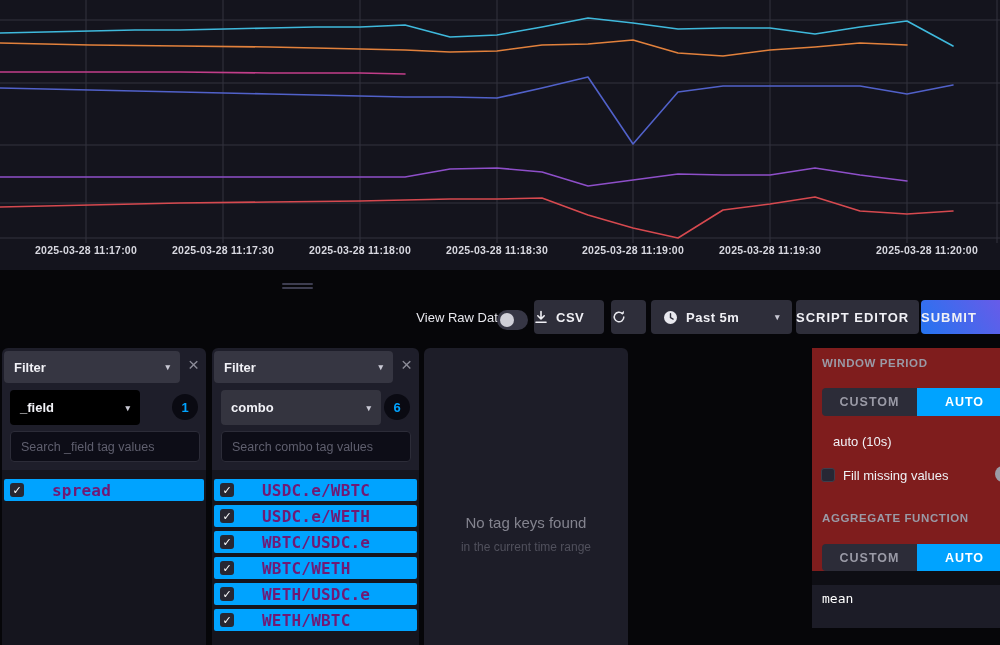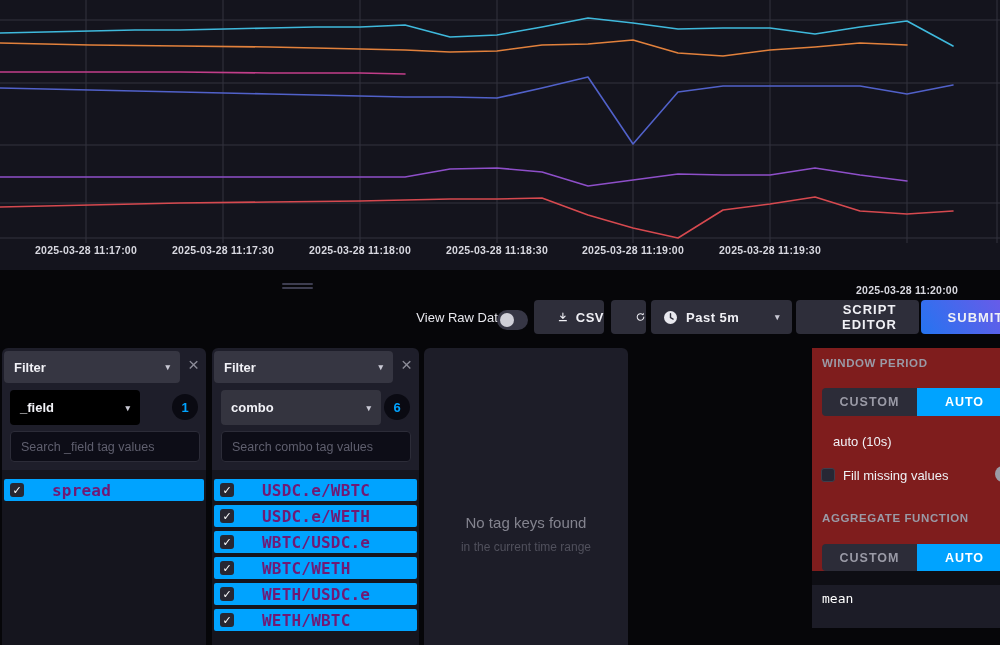--- a/index.html
+++ b/index.html
@@ -15,21 +15,21 @@
   .x-tick { position:absolute; transform:translateX(-50%); color:#d8d8e0;
     font-size:10.5px; font-weight:700; letter-spacing:.2px; white-space:nowrap; }
 
   
   #drag-handle { left:282px; top:283px; width:31px; height:8px; cursor:row-resize; }
   #drag-handle i { display:block; height:2px; margin-bottom:2px; background:#3d3d50; border-radius:2px; }
 
   
   .tb-btn { position:absolute; top:300px; height:34px; background:#2e2e3a; border-radius:4px;
     color:#f0f0f5; font-weight:700; font-size:13px; display:flex; align-items:center;
-    justify-content:center; gap:8px; cursor:pointer; border:none; letter-spacing:.5px;padding-left:24px; }
+    gap:8px; cursor:pointer; border:none; letter-spacing:.5px; }
   #view-raw-label { left:405px; top:310px; width:100px; text-align:right; color:#e8e8ee;
     font-size:13px; font-weight:400; line-height:15px; }
   #view-raw-toggle { left:497px; top:310px; width:31px; height:20px; background:#363645;
     border-radius:10px; cursor:pointer; }
   #view-raw-toggle i { position:absolute; left:3px; top:3px; width:14px; height:14px;
     border-radius:50%; background:#cfcfd8; }
   #btn-csv   { left:534px; width:70px; }
   #btn-refresh { left:611px; width:35px; }
   #btn-range { left:651px; width:141px; justify-content:flex-start; padding:0 12px; }
   #btn-range .caret { margin-left:auto; }
@@ -117,21 +117,21 @@
         <polyline points="0,177 90,177 180,177 270,177 360,177 405,177 450,169 497,168 542,172 588,186 633,180 678,174 723,175 770,175 815,168 860,175 907,181" fill="none" stroke="#8E4FC9" stroke-width="1.6" stroke-linejoin="round" stroke-linecap="round"></polyline>
         <polyline points="0,207 90,205 180,203 270,202 360,201 405,200 450,199 497,199 542,198 588,215 633,228 678,238 723,210 770,204 815,197 860,211 907,214 953,211" fill="none" stroke="#D6494F" stroke-width="1.6" stroke-linejoin="round" stroke-linecap="round"></polyline>
       </svg>
     <div id="x-labels">
         <div class="x-tick" style="left: 86px;">2025-03-28 11:17:00</div>
         <div class="x-tick" style="left: 223px;">2025-03-28 11:17:30</div>
         <div class="x-tick" style="left: 360px;">2025-03-28 11:18:00</div>
         <div class="x-tick" style="left: 497px;">2025-03-28 11:18:30</div>
         <div class="x-tick" style="left: 633px;">2025-03-28 11:19:00</div>
         <div class="x-tick" style="left: 770px;">2025-03-28 11:19:30</div>
-        <div class="x-tick" style="left: 907px; margin-top: 40px;">2025-03-28 11:20:00</div>
+        <div class="x-tick" style="left: 927px;">2025-03-28 11:20:00</div>
       </div>
   </div>
 
   <div id="drag-handle" class="abs">
       <i></i>
       <i></i>
     </div>
 
   <div id="view-raw-label" class="abs">View Raw Data</div>
   <div id="view-raw-toggle" class="abs">

